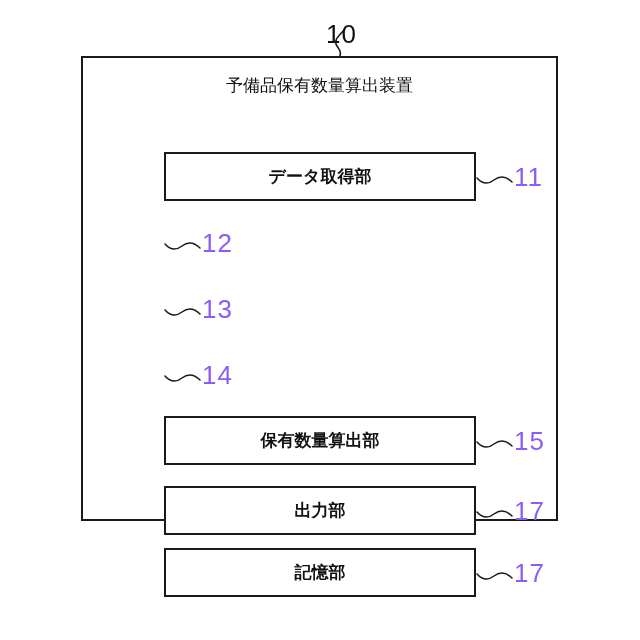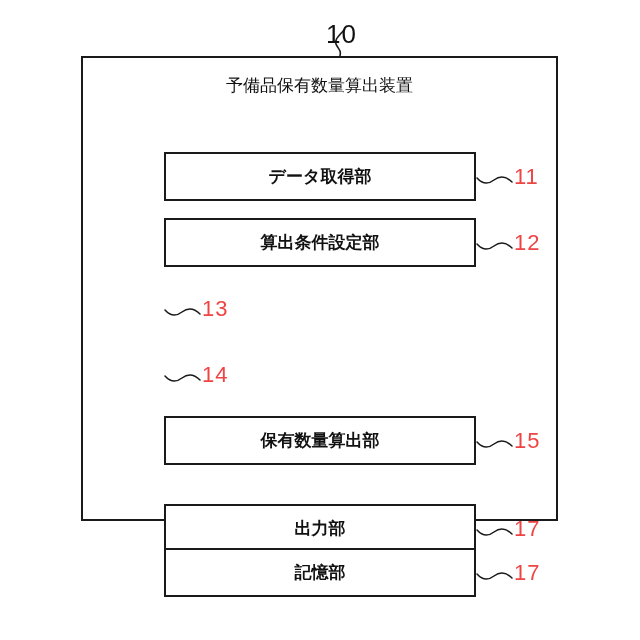--- a/index.html
+++ b/index.html
@@ -83,32 +83,32 @@
     margin-top: 6px;
   }
   .wave path {
     fill: none;
     stroke: #1a1a1a;
     stroke-width: 1.5;
     stroke-linecap: round;
   }
   .uref {
     flex: none;
-    font-size: 22px;
+    font-size: 26px;
     line-height: 1;
     letter-spacing: 1px;
     margin-left: 1px;
-    color: #ef4444;
+    color: #8b5cf6;
   }
   .r0 { top: 94px; }
   .r1 { top: 160px; }
   .r2 { top: 226px; }
   .r3 { top: 292px; }
   .r4 { top: 358px; }
-  .r5 { top: 446px; }
+  .r5 { top: 428px; }
   .r6 { top: 490px; }
 </style>
 </head>
 <body>
 
 <div class="canvas">
 
   <svg class="top-lead" width="640" height="640" viewBox="0 0 640 640" aria-hidden="true">
     <path d="M344 30 C339 36 333 40 337 46 C340 51 341 51 340 56"></path>
   </svg>
@@ -121,21 +121,20 @@
 
     <div class="row r0">
       <div class="ubox">データ取得部</div>
       <svg class="wave" width="37" height="16" viewBox="0 0 37 16" aria-hidden="true">
           <path d="M1 6 Q9 15 18 8 Q27 1 36 10"></path>
         </svg>
       <div class="uref">11</div>
     </div>
 
     <div class="row r1">
-      <div class="ubox">算出条件設定部</div>
       <svg class="wave" width="37" height="16" viewBox="0 0 37 16" aria-hidden="true">
           <path d="M1 6 Q9 15 18 8 Q27 1 36 10"></path>
         </svg>
       <div class="uref">12</div>
     </div>
 
     <div class="row r2">
       <svg class="wave" width="37" height="16" viewBox="0 0 37 16" aria-hidden="true">
           <path d="M1 6 Q9 15 18 8 Q27 1 36 10"></path>
         </svg>

